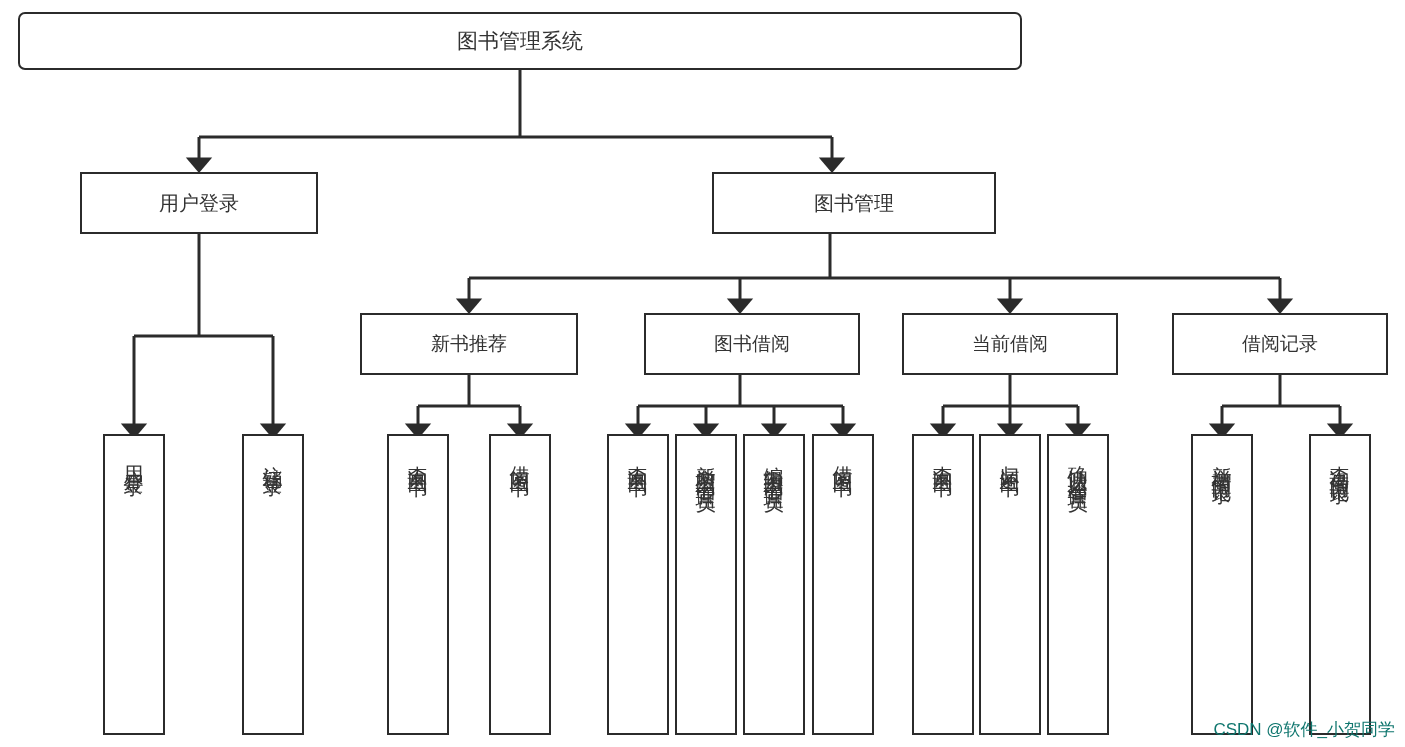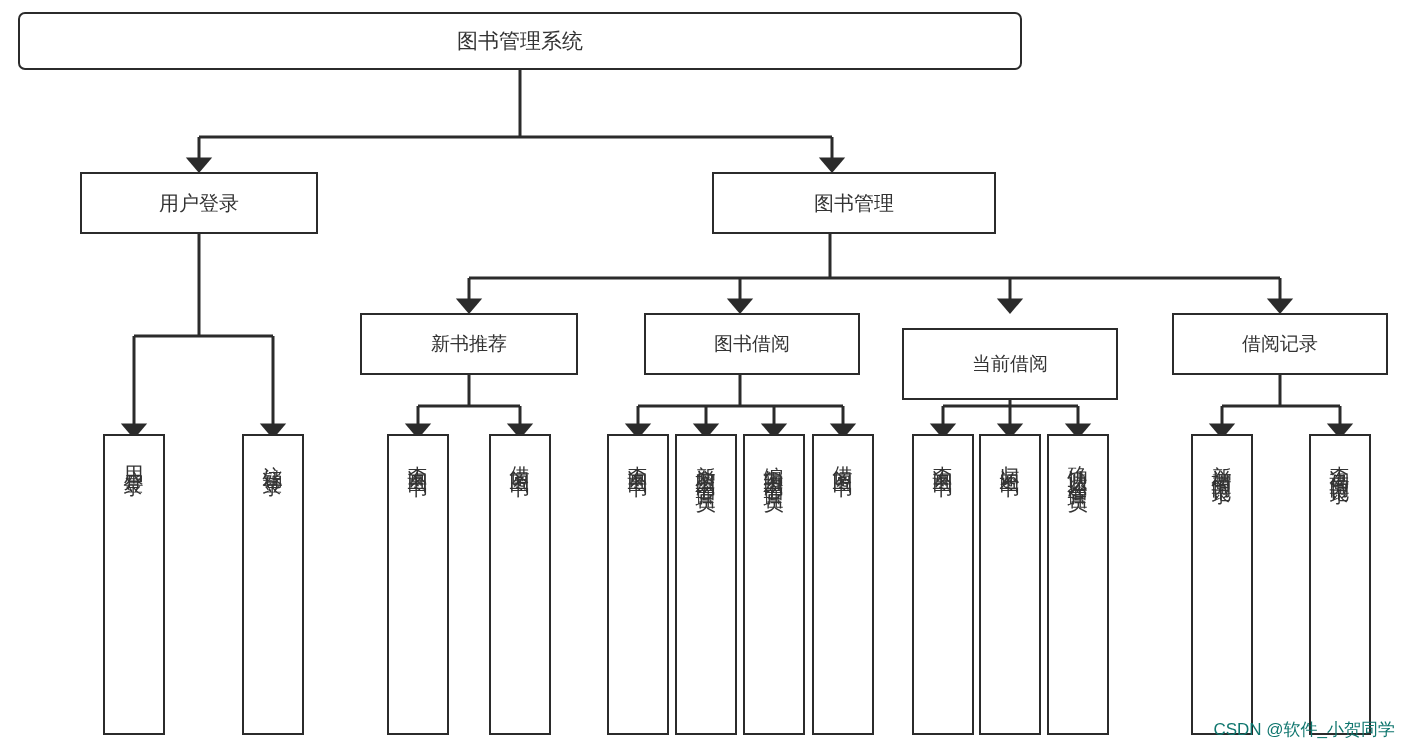--- a/index.html
+++ b/index.html
@@ -116,21 +116,21 @@
   <div class="node lvl2" style="left:712px;top:172px;width:284px;height:62px;">
     <span class="label">图书管理</span>
   </div>
 
   <div class="node lvl3" style="left:360px;top:313px;width:218px;height:62px;">
     <span class="label">新书推荐</span>
   </div>
   <div class="node lvl3" style="left:632px;top:313px;width:216px;height:62px;margin-left:12px;">
     <span class="label">图书借阅</span>
   </div>
-  <div class="node lvl3" style="left:902px;top:328px;width:216px;height:72px;justify-content:center;">
+  <div class="node lvl3" style="left:902px;top:313px;width:216px;height:62px;justify-content:center;">
     <span class="label">当前借阅</span>
   </div>
   <div class="node lvl3" style="left:1172px;top:313px;width:216px;height:62px;">
     <span class="label">借阅记录</span>
   </div>
 
   <div class="node leaf" style="left:103px;top:434px;width:62px;height:301px;">
     <span class="label">用户登录</span>
   </div>
   <div class="node leaf" style="left:242px;top:434px;width:62px;height:301px;">

